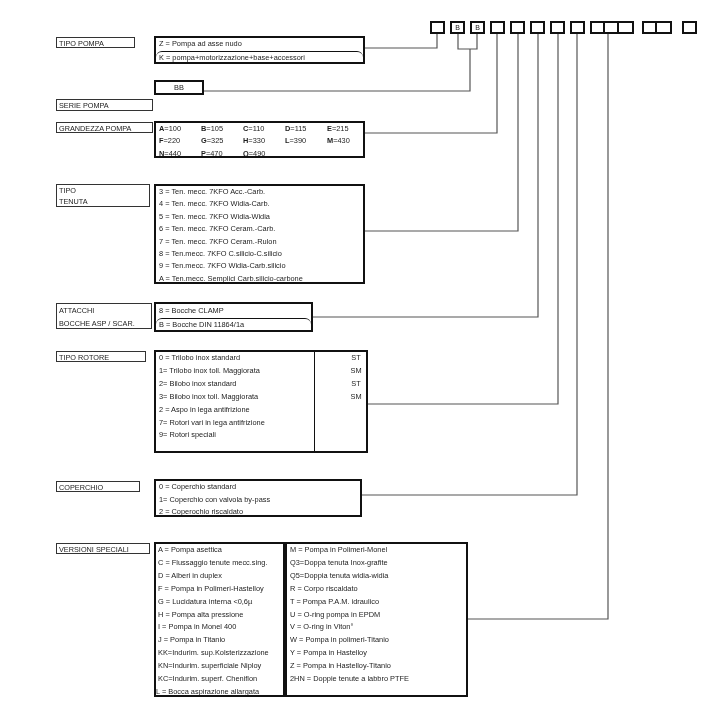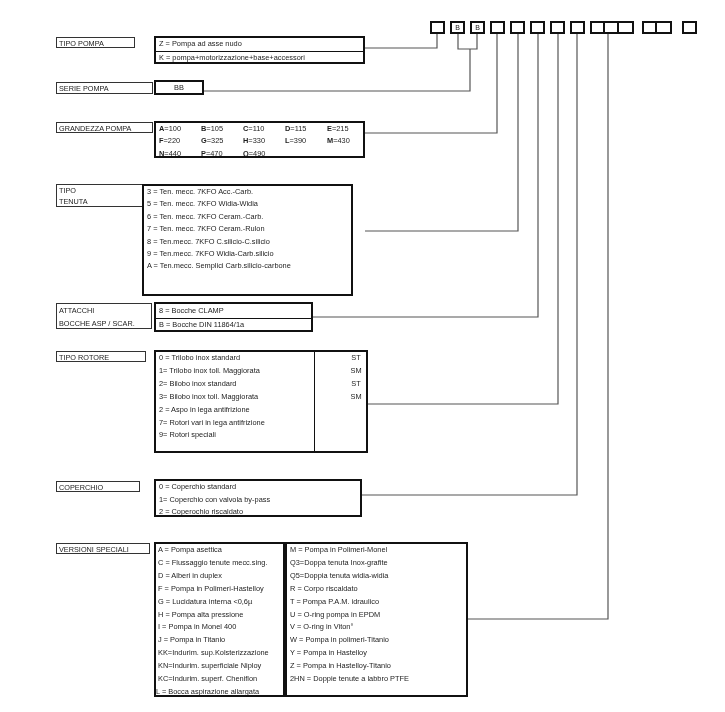--- a/index.html
+++ b/index.html
@@ -15,21 +15,21 @@
   .codegroup .cell{width:14px;box-sizing:border-box;border-right:2px solid #111;
                    font-size:7px;line-height:9px;text-align:center;}
   .codegroup .cell:last-child{border-right:none;}
   
   .lbl{position:absolute;border:1px solid #333;box-sizing:border-box;background:#fff;
        font-size:7.3px;padding-left:2px;white-space:nowrap;overflow:hidden;}
   .lbl .ln{display:block;line-height:11px;}
   
   .tbl{position:absolute;border:2px solid #111;box-sizing:border-box;background:#fff;
        overflow:hidden;}
-  .row{font-size:7.4px;padding-left:3px;white-space:nowrap;}
+  .row{font-size:7.4px;padding-left:3px;white-space:nowrap;border-radius:6px;}
   .hdiv{border-top:1.5px solid #111;}
   .gcell{display:inline-block;width:42px;font-size:7.4px;}
   .gk{font-weight:bold;}
   .rrow{display:flex;gap:29px;}
   .rrow .rtxt{width:158px;font-size:7.4px;padding-left:3px;white-space:nowrap;}
   .rrow .rtag{flex:1;text-align:center;font-size:7.4px;}
   .vline{position:absolute;top:0;bottom:0;width:0;border-left:1.5px solid #111;}
 </style>
 </head>
 <body>
@@ -68,21 +68,21 @@
   <div class="codebox" style="left:682px"></div>
 
   <div class="lbl" style="left:56px;top:37px;width:79px;height:11px">
     <span class="ln">TIPO POMPA</span>
   </div>
   <div class="tbl" style="left:154px;top:36px;width:211px;height:28px">
     <div class="row" style="line-height:12.5px">Z = Pompa ad asse nudo</div>
     <div class="row hdiv" style="line-height:11px">K = pompa+motorizzazione+base+accessori</div>
   </div>
 
-  <div class="lbl" style="left:56px;top:82px;width:97px;height:12px">
+  <div class="lbl" style="left:56px;top:99px;width:97px;height:12px">
     <span class="ln">SERIE POMPA</span>
   </div>
   <div class="tbl" style="left:154px;top:80px;width:50px;height:15px;text-align:center">
     <div class="row" style="padding-left:0;line-height:11px">BB</div>
   </div>
 
   <div class="lbl" style="left:56px;top:122px;width:97px;height:11px">
     <span class="ln">GRANDEZZA POMPA</span>
   </div>
   <div class="tbl" style="left:154px;top:121px;width:211px;height:37px">
@@ -94,22 +94,23 @@
     </div>
     <div class="row" style="line-height:12.3px">
       <span class="gcell"><span class="gk">N</span><span>=440</span></span><span class="gcell"><span class="gk">P</span><span>=470</span></span><span class="gcell"><span class="gk">Q</span><span>=490</span></span>
     </div>
   </div>
 
   <div class="lbl" style="left:56px;top:184px;width:94px;height:23px">
     <span class="ln">TIPO</span>
     <span class="ln">TENUTA</span>
   </div>
-  <div class="tbl" style="left:142px;top:184px;width:211px;height:112px">
+  <div class="tbl" style="left:154px;top:184px;width:211px;height:100px">
     <div class="row" style="line-height:12.4px">3 = Ten. mecc. 7KFO Acc.-Carb.</div>
+    <div class="row" style="line-height:12.4px">4 = Ten. mecc. 7KFO Widia-Carb.</div>
     <div class="row" style="line-height:12.4px">5 = Ten. mecc. 7KFO Widia-Widia</div>
     <div class="row" style="line-height:12.4px">6 = Ten. mecc. 7KFO Ceram.-Carb.</div>
     <div class="row" style="line-height:12.4px">7 = Ten. mecc. 7KFO Ceram.-Rulon</div>
     <div class="row" style="line-height:12.4px">8 = Ten.mecc. 7KFO C.silicio-C.silicio</div>
     <div class="row" style="line-height:12.4px">9 = Ten.mecc. 7KFO Widia-Carb.silicio</div>
     <div class="row" style="line-height:12.4px">A = Ten.mecc. Semplici Carb.silicio-carbone</div>
   </div>
 
   <div class="lbl" style="left:56px;top:303px;width:96px;height:26px">
     <span class="ln" style="line-height:13px">ATTACCHI</span>

